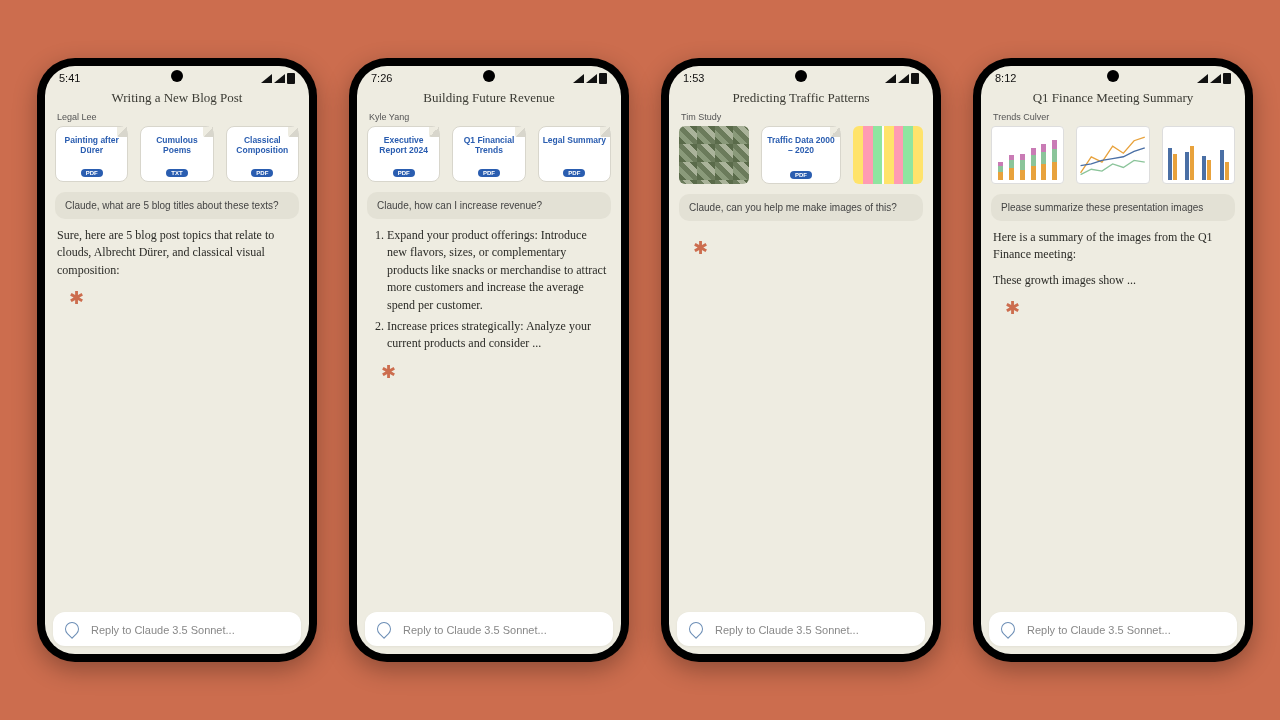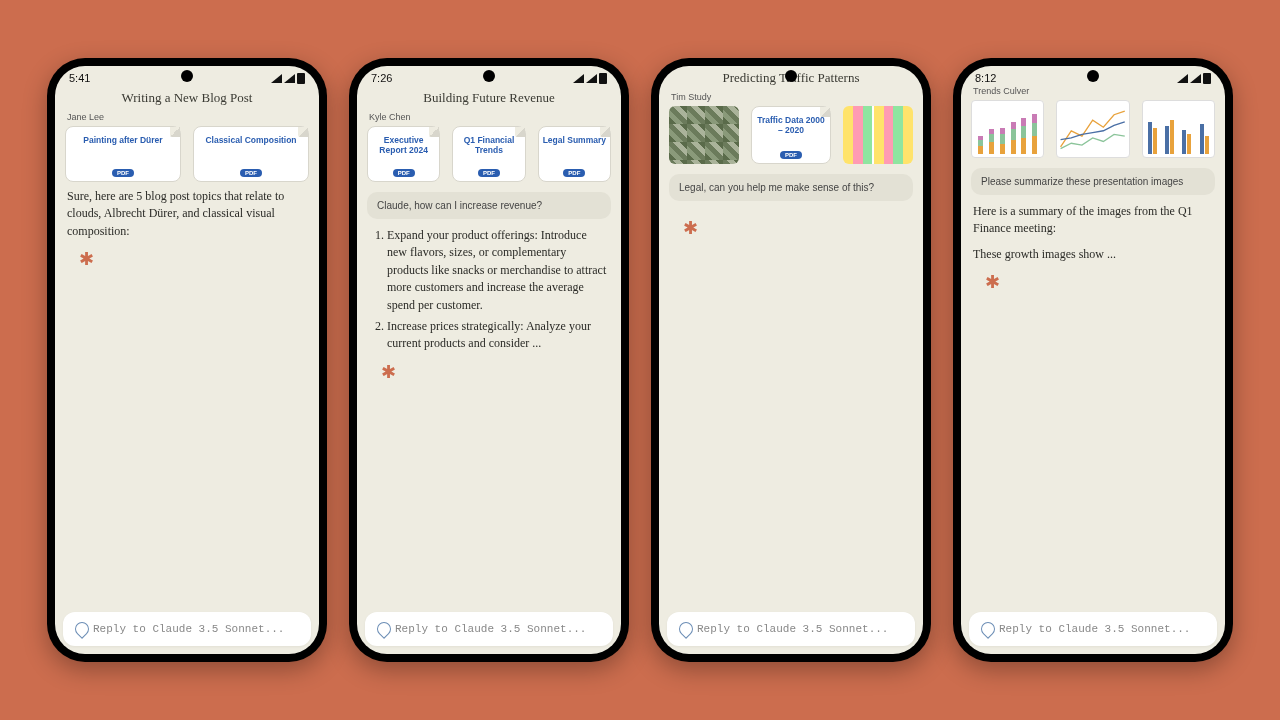--- a/index.html
+++ b/index.html
@@ -14,20 +14,21 @@
     font-family: Georgia, 'Times New Roman', serif;
   }
   .phone {
     width: 280px;
     height: 604px;
     background: #000;
     border-radius: 38px;
     padding: 8px;
     position: relative;
     box-shadow: 0 8px 24px rgba(0,0,0,0.3);
+    margin-left: 10px;
   }
   .screen {
     width: 100%;
     height: 100%;
     background: #eeece1;
     border-radius: 30px;
     overflow: hidden;
     display: flex;
     flex-direction: column;
     position: relative;
@@ -176,23 +177,23 @@
     font-size:18px;
     position:absolute;
     top:-4px;
   }
   .input-bar {
     margin: 8px;
     background: #fff;
     border-radius: 12px;
     padding: 10px 12px;
     display: flex;
-    align-items: center;
-    gap: 4px;
-    font-family: Liberation Mono, monospace;
+    align-items: flex-end;
+    gap: 12px;
+    font-family: Liberation Sans, sans-serif;
     font-size: 11px;
     color: #888;
     box-shadow: 0 1px 3px rgba(0,0,0,0.05);
   }
   .clip {
     width: 14px; height: 14px;
     border: 1.5px solid #6b8db5;
     border-radius: 50% 50% 50% 0;
     transform: rotate(-45deg);
   }
@@ -205,31 +206,36 @@
   <div class="screen">
     <div class="statusbar">
       <span>5:41</span>
       <div class="status-icons">
         <div class="signal"></div>
         <div class="signal"></div>
         <div class="batt"></div>
       </div>
     </div>
     <div class="title">Writing a New Blog Post</div>
-    <div class="author">Jane Lee</div>
+    <div class="author">Legal Lee</div>
     <div class="attachments">
       <div class="doc-card">
         <span class="doc-title">Painting after Dürer</span>
         <span class="badge">PDF</span>
       </div>
       <div class="doc-card">
+        <span class="doc-title">Cumulous Poems</span>
+        <span class="badge">TXT</span>
+      </div>
+      <div class="doc-card">
         <span class="doc-title">Classical Composition</span>
         <span class="badge">PDF</span>
       </div>
     </div>
+    <div class="prompt">Claude, what are 5 blog titles about these texts?</div>
     <div class="response">
       <p>Sure, here are 5 blog post topics that relate to clouds, Albrecht Dürer, and classical visual composition:</p>
       <div class="spark"></div>
     </div>
     <div class="input-bar">
       <div class="clip"></div>
       <span>Reply to Claude 3.5 Sonnet...</span>
     </div>
   </div>
 </div>
@@ -239,21 +245,21 @@
   <div class="screen">
     <div class="statusbar">
       <span>7:26</span>
       <div class="status-icons">
         <div class="signal"></div>
         <div class="signal"></div>
         <div class="batt"></div>
       </div>
     </div>
     <div class="title">Building Future Revenue</div>
-    <div class="author">Kyle Chen</div>
+    <div class="author">Kyle Yang</div>
     <div class="attachments">
       <div class="doc-card">
         <span class="doc-title">Executive Report 2024</span>
         <span class="badge">PDF</span>
       </div>
       <div class="doc-card">
         <span class="doc-title">Q1 Financial Trends</span>
         <span class="badge">PDF</span>
       </div>
       <div class="doc-card">
@@ -272,31 +278,39 @@
     <div class="input-bar">
       <div class="clip"></div>
       <span>Reply to Claude 3.5 Sonnet...</span>
     </div>
   </div>
 </div>
 
 <div class="phone">
   <div class="notch"></div>
   <div class="screen">
+    <div class="statusbar">
+      <span>1:53</span>
+      <div class="status-icons">
+        <div class="signal"></div>
+        <div class="signal"></div>
+        <div class="batt"></div>
+      </div>
+    </div>
     <div class="title">Predicting Traffic Patterns</div>
     <div class="author">Tim Study</div>
     <div class="attachments">
       <div class="img-thumb aerial"></div>
       <div class="doc-card">
         <span class="doc-title">Traffic Data 2000 – 2020</span>
         <span class="badge">PDF</span>
       </div>
       <div class="img-thumb postits"></div>
     </div>
-    <div class="prompt">Legal, can you help me make sense of this?</div>
+    <div class="prompt">Claude, can you help me make images of this?</div>
     <div class="response">
       <div class="spark"></div>
     </div>
     <div class="input-bar">
       <div class="clip"></div>
       <span>Reply to Claude 3.5 Sonnet...</span>
     </div>
   </div>
 </div>
 
@@ -304,20 +318,21 @@
   <div class="notch"></div>
   <div class="screen">
     <div class="statusbar">
       <span>8:12</span>
       <div class="status-icons">
         <div class="signal"></div>
         <div class="signal"></div>
         <div class="batt"></div>
       </div>
     </div>
+    <div class="title">Q1 Finance Meeting Summary</div>
     <div class="author">Trends Culver</div>
     <div class="attachments">
       <div class="chart-thumb">
         <div class="bars-stack">
           <div class="bar-s">
               <div style="height:8px;background:#e8a23c"></div>
               <div style="height:6px;background:#8bc49a"></div>
               <div style="height:4px;background:#c97bb5"></div>
             </div>
           <div class="bar-s">

